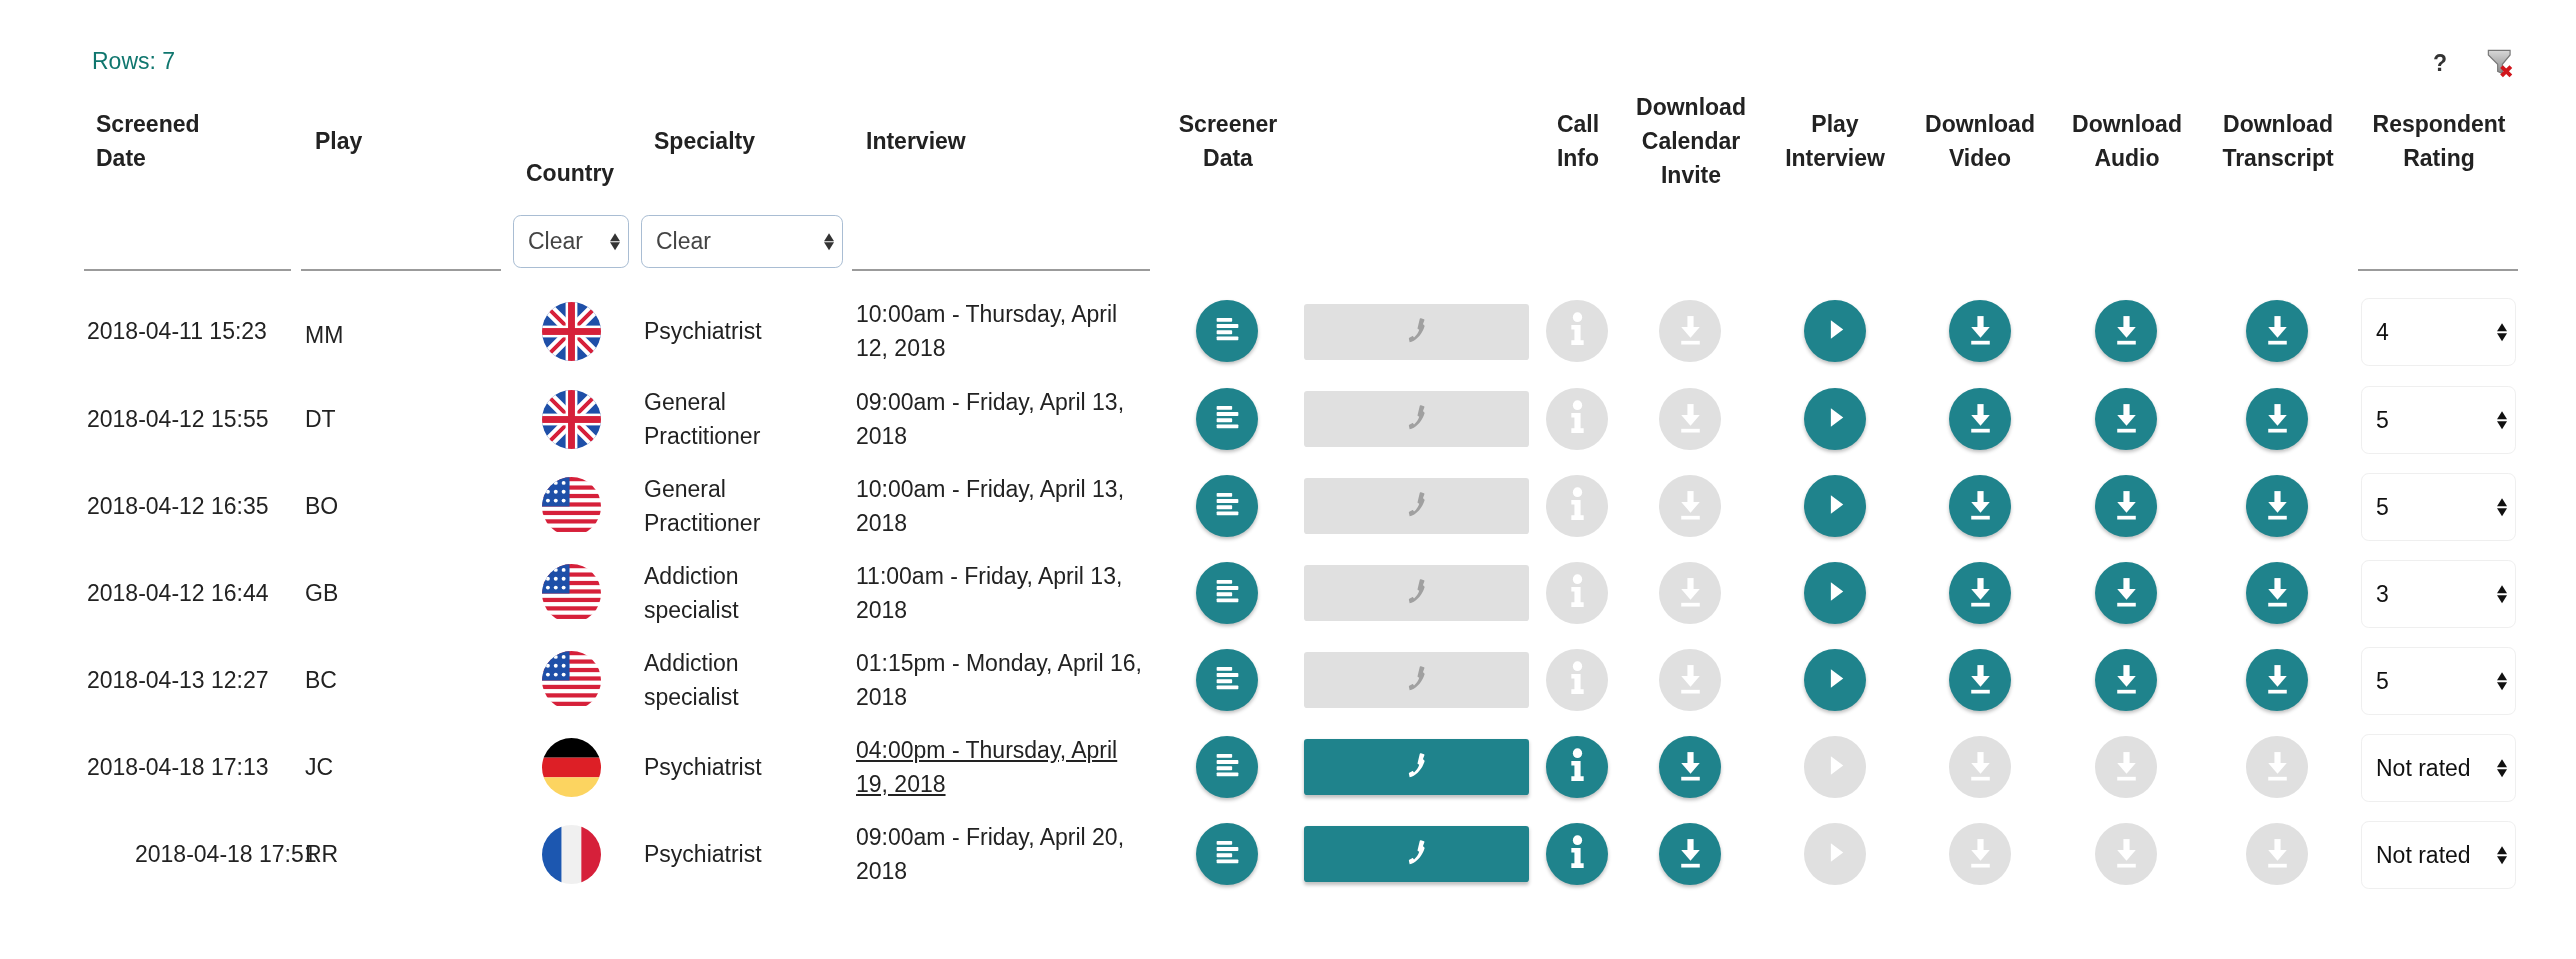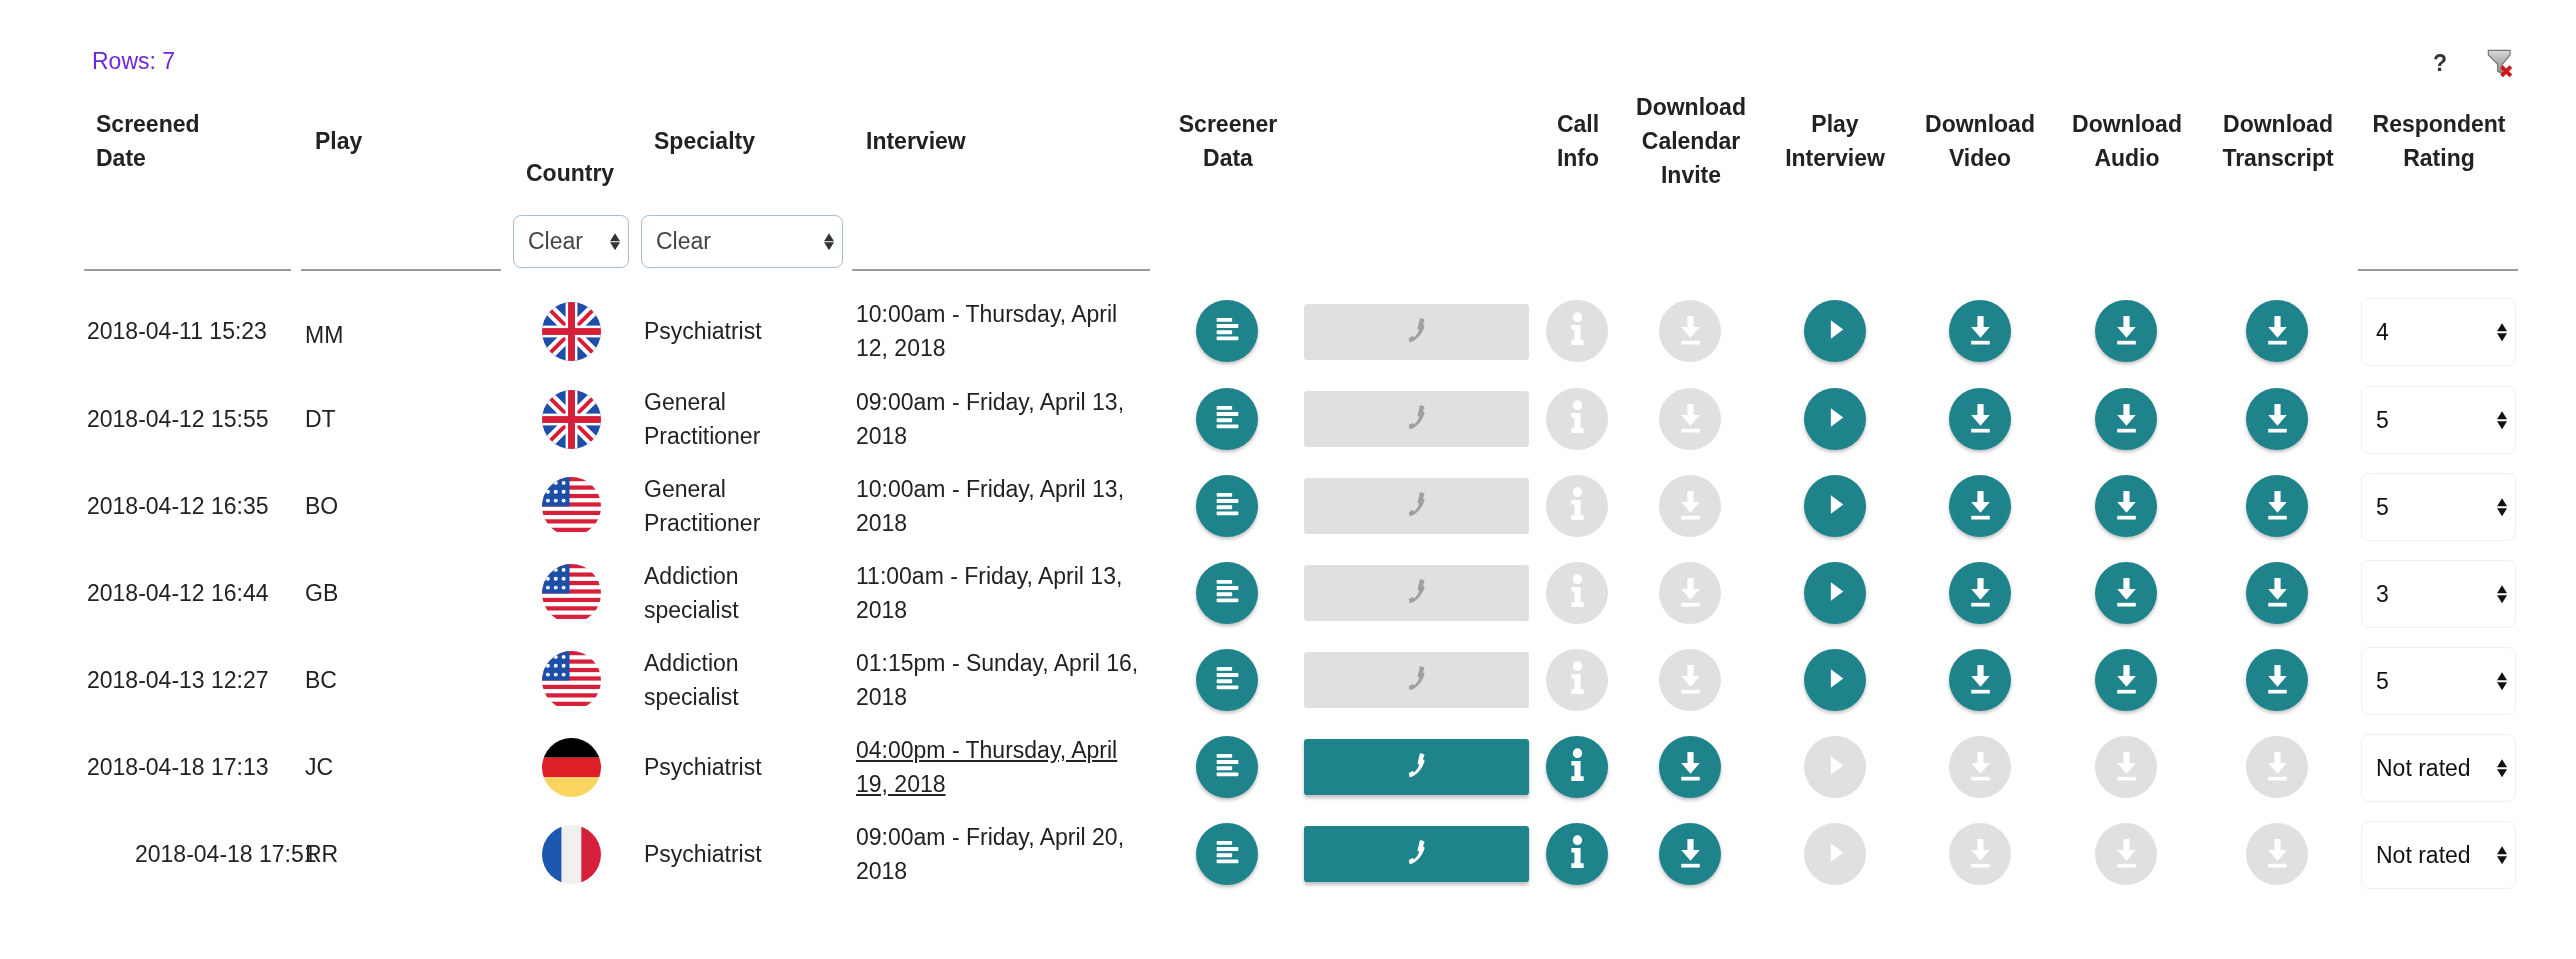--- a/index.html
+++ b/index.html
@@ -1,19 +1,19 @@
 <!DOCTYPE html>
 <html style="font-size:12.4px"><head>
 <meta charset="utf-8">
 <style>
   html, body { margin:0; padding:0; background:#ffffff; }
   body { width:2576px; height:960px; position:relative; overflow:hidden;
          font-family:"Liberation Sans", "DejaVu Sans", sans-serif; color:#222; }
   .abs { position:absolute; }
-  .rows-count { left:92px; top:48px; font-size:23px; color:#6d28d9; }
+  .rows-count { left:92px; top:48px; font-size:23px; color:#0f766e; }
   .help { left:2433px; top:50px; font-size:23px; font-weight:bold; color:#333; }
   .clear-filter { left:2486px; top:48px; width:28px; height:29.5px; }
 
   .th { position:absolute; font-weight:bold; font-size:23px; line-height:34px; color:#222; }
   .th.center { text-align:center; transform:translateX(-50%); white-space:nowrap; }
 
   .underline { position:absolute; top:269px; height:2.3px; background:#9b9b9b; }
 
   .filter-select { position:absolute; top:215px; height:53px; border:1.6px solid #a9bdd3;
      border-radius:7.8px; box-sizing:border-box; background:#fff; font-size:23px;
@@ -528,21 +528,21 @@
           <circle cx="22" cy="15" r="2" fill="#fff"></circle>
           <circle cx="6" cy="24" r="2" fill="#fff"></circle>
           <circle cx="14" cy="24" r="2" fill="#fff"></circle>
           <circle cx="22" cy="24" r="2" fill="#fff"></circle>
         </svg></div>
       <div class="cell-text" style="left:644px; top:646px;">
         <div>Addiction</div>
         <div>specialist</div>
       </div>
       <div class="cell-text" style="left:856px; top:646px;">
-        <div>01:15pm - Sunday, April 16,</div>
+        <div>01:15pm - Monday, April 16,</div>
         <div>2018</div>
       </div>
       <div class="circle on" style="left:1196px; top:649px;">
         <span><svg width="31" height="31" viewBox="0 0 40 40">
             <g fill="#fff">
               <rect x="6" y="5" width="20" height="5" rx="1"></rect>
               <rect x="6" y="13" width="28" height="5" rx="1"></rect>
               <rect x="6" y="21" width="20" height="5" rx="1"></rect>
               <rect x="6" y="29" width="28" height="5" rx="1"></rect>
             </g>

